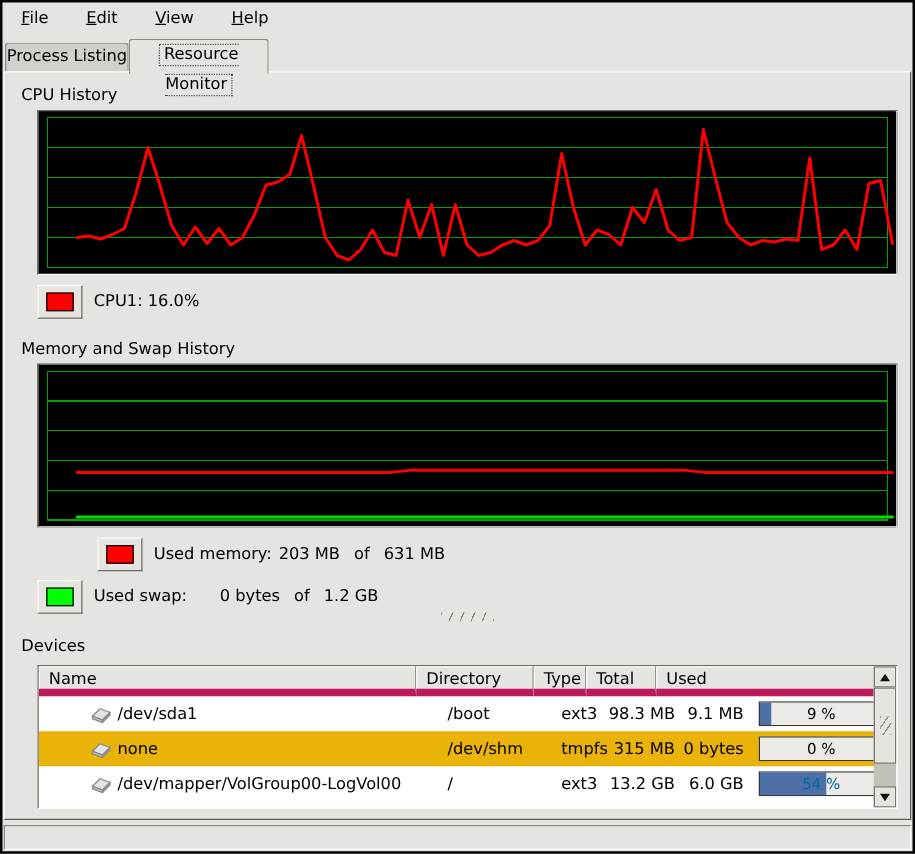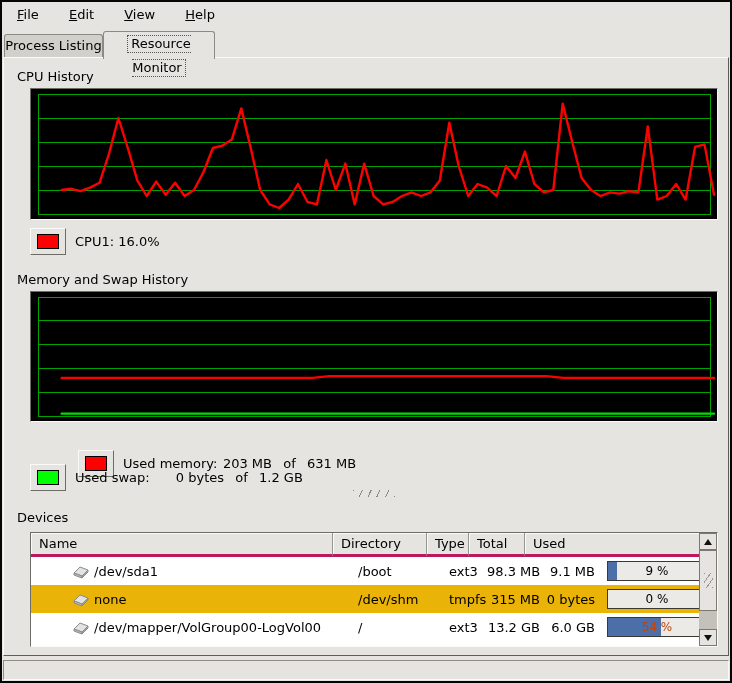--- a/index.html
+++ b/index.html
@@ -57,41 +57,41 @@
     cursor:row-resize;
   }
   
   .table{
     position:absolute; left:26px; top:474px; width:688px; height:115px;
     background:#fff; border:1px solid; border-color:#6e6c66 #fbfaf7 #fbfaf7 #6e6c66;
     overflow:hidden;
   }
   .thead{ display:flex; height:24px; }
   .th{
-    background:#e5e4e0; border-right:1px solid #96948c; border-bottom:3px solid #be185d;
+    background:#e5e4e0; border-right:1px solid #96948c; border-bottom:6px solid #be185d;
     box-shadow:inset 1px 1px 0 #fbfaf7;
     padding:3px 0 0 8px; font-size:13px; cursor:default; overflow:hidden; white-space:nowrap;
   }
   .tr{ display:flex; height:28px; align-items:center; cursor:default;justify-content:flex-end; }
   .tr.alt{ background:#eab308; }
   .td{ overflow:hidden; white-space:nowrap; font-size:13px; }
   .c-name{ width:302px; display:flex; align-items:center; padding-left:22px; }
   .c-name .disk{ margin-right:3px; flex:0 0 auto; }
   .c-dir{ width:94px; padding-left:7px; }
   .c-type{ width:42px; padding-left:4px; }
   .c-total{ width:56px; text-align:right; padding-right:3px; }
   .c-used{ width:174px; display:flex; align-items:center; }
   .u-val{ width:52px; text-align:right; }
   .progress{
     position:relative; width:100px; height:20px; margin-left:12px;
     background:#eceae6; border:1px solid #3a3832;
   }
   .progress-fill{ position:absolute; left:0; top:0; bottom:0; background:#4d6fa8; }
   .progress-label{ position:absolute; inset:0; text-align:center; line-height:18px; font-size:12px; }
-  .progress-label.light{ color:#c2410c; }
+  .progress-label.light{ color:#0369a1; }
   
   .vscroll{ position:absolute; top:0; right:0; width:18px; height:113px; background:#c3c1ba; }
   .sb-btn{
     position:absolute; left:0; width:18px; height:17px; background:#e5e4e0;
     border:1px solid #7b796f; display:flex; align-items:center; justify-content:center;
   }
   .sb-up{ top:0; } .sb-down{ bottom:0; }
   .arrow-up{ width:0; height:0; border-left:4px solid transparent; border-right:4px solid transparent; border-bottom:6px solid #111; }
   .arrow-down{ width:0; height:0; border-left:4px solid transparent; border-right:4px solid transparent; border-top:6px solid #111; }
   .sb-thumb{
@@ -152,21 +152,21 @@
       <svg id="mem-graph" width="686" height="129">
           <rect x="7" y="5" width="672" height="119" fill="none" stroke="#00a300" stroke-width="1" shape-rendering="crispEdges"></rect>
           <line x1="7" y1="28.8" x2="679" y2="28.8" stroke="#00a300" stroke-width="1" shape-rendering="crispEdges"></line>
           <line x1="7" y1="52.6" x2="679" y2="52.6" stroke="#00a300" stroke-width="1" shape-rendering="crispEdges"></line>
           <line x1="7" y1="76.4" x2="679" y2="76.4" stroke="#00a300" stroke-width="1" shape-rendering="crispEdges"></line>
           <line x1="7" y1="100.2" x2="679" y2="100.2" stroke="#00a300" stroke-width="1" shape-rendering="crispEdges"></line>
           <polyline points="30.7,85.9 47.4,85.9 64.1,85.9 80.8,85.9 97.6,85.9 114.3,85.9 131.0,85.9 147.7,85.9 164.5,85.9 181.2,85.9 197.9,85.9 214.7,85.9 231.4,85.9 248.1,85.9 264.8,85.9 281.6,85.9 298.3,84.1 315.0,84.1 331.7,84.1 348.5,84.1 365.2,84.1 381.9,84.1 398.6,84.1 415.4,84.1 432.1,84.1 448.8,84.1 465.6,84.1 482.3,84.1 499.0,84.1 515.7,84.1 532.5,85.9 549.2,85.9 565.9,85.9 582.6,85.9 599.4,85.9 616.1,85.9 632.8,85.9 649.5,85.9 666.3,85.9 683.0,85.9" fill="none" stroke="#fd0000" stroke-width="2.4" stroke-linejoin="round" stroke-linecap="round"></polyline>
           <polyline points="30.7,121.6 47.4,121.6 64.1,121.6 80.8,121.6 97.6,121.6 114.3,121.6 131.0,121.6 147.7,121.6 164.5,121.6 181.2,121.6 197.9,121.6 214.7,121.6 231.4,121.6 248.1,121.6 264.8,121.6 281.6,121.6 298.3,121.6 315.0,121.6 331.7,121.6 348.5,121.6 365.2,121.6 381.9,121.6 398.6,121.6 415.4,121.6 432.1,121.6 448.8,121.6 465.6,121.6 482.3,121.6 499.0,121.6 515.7,121.6 532.5,121.6 549.2,121.6 565.9,121.6 582.6,121.6 599.4,121.6 616.1,121.6 632.8,121.6 649.5,121.6 666.3,121.6 683.0,121.6" fill="none" stroke="#00e000" stroke-width="2.4" stroke-linejoin="round" stroke-linecap="round"></polyline>
         </svg>
     </div>
-    <div class="legend-row" style="top:391px;padding-left:48px;">
+    <div class="legend-row" style="top:371px;padding-left:48px;">
       <span class="swatch-btn">
         <span class="swatch" style="background: rgb(255, 0, 0);"></span>
       </span>
       <span class="lg-label">Used memory:</span>
       <span class="lg-value">203 MB</span>
       <span class="lg-of">of</span>
       <span>631 MB</span>
     </div>
     <div class="legend-row" style="top:405px;">
       <span class="swatch-btn">

